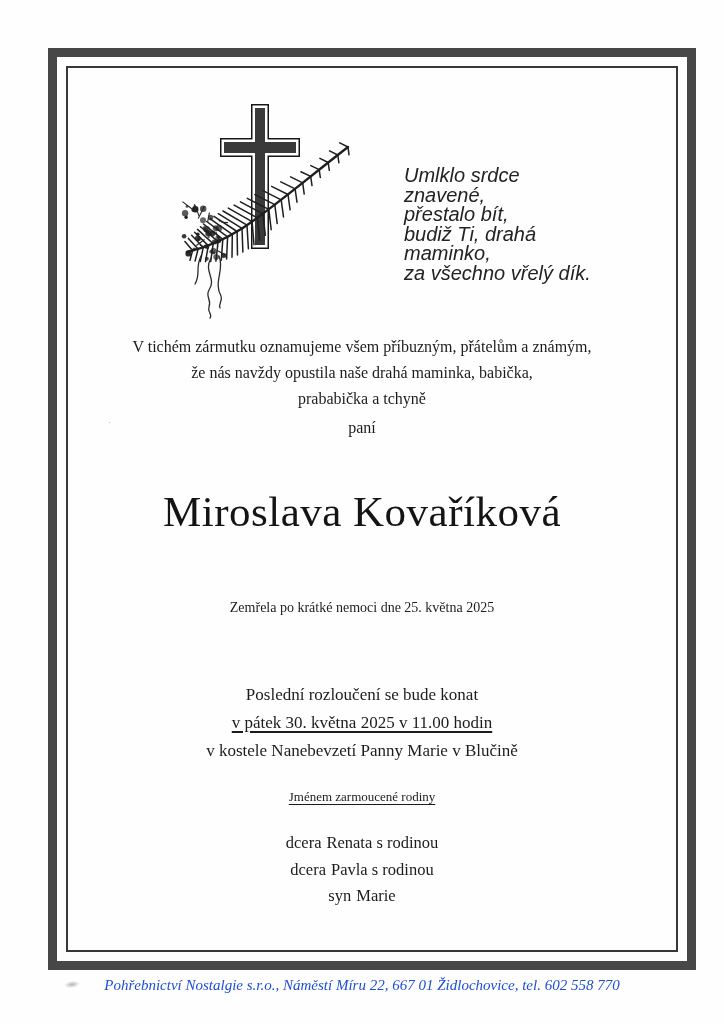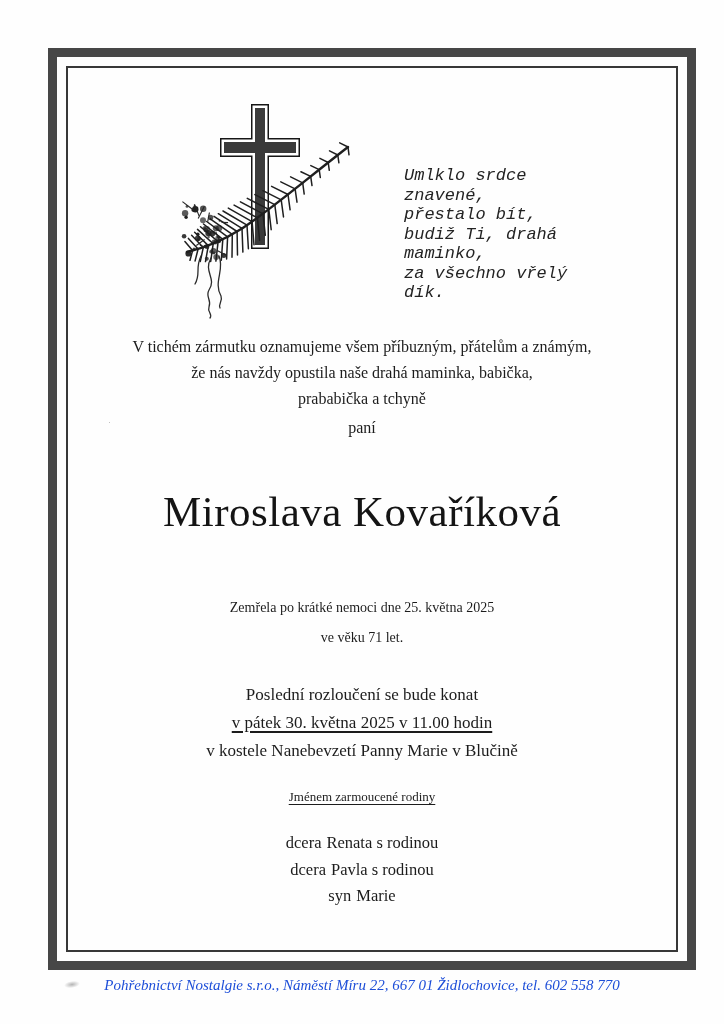--- a/index.html
+++ b/index.html
@@ -21,23 +21,23 @@
     border: 2px solid #383838;
   }
 
   .illustration {
     position: absolute; left: 165px; top: 90px; width: 210px; height: 230px;
   }
   .illustration svg { width: 100%; height: 100%; display: block; }
 
   .verse {
     position: absolute; left: 404px; top: 166px; width: 190px;
-    font-style: italic; font-size: 17px; line-height: 19.5px;
+    font-style: italic; font-size: 20px; line-height: 19.5px;
     color: #232323; text-align: left;
-    font-family: Liberation Mono, monospace;
+    font-family: Liberation Sans, sans-serif;
   }
 
   .centerblock { position: absolute; left: 70px; right: 70px; text-align: center; }
 
   .announcement { top: 334px; font-size: 16px; line-height: 26px; }
   .salutation   { top: 419px; font-size: 16px; }
 
   .deceased-name {
     top: 486px; font-size: 43px; font-weight: normal; color: #141414;
     letter-spacing: 0.5px; line-height: 52px;
@@ -222,21 +222,20 @@
     <div>že nás navždy opustila naše drahá maminka, babička,</div>
     <div>prababička a tchyně</div>
   </div>
 
   <div class="centerblock salutation">paní</div>
 
   <div class="centerblock deceased-name">Miroslava Kovaříková</div>
 
   <div class="centerblock death-info">
     <div>Zemřela po krátké nemoci dne 25. května 2025</div>
-    <div>ve věku 71 let.</div>
   </div>
 
   <div class="centerblock funeral">
     <div>Poslední rozloučení se bude konat</div>
     <div class="emph">v pátek 30. května 2025 v 11.00 hodin</div>
     <div>v kostele Nanebevzetí Panny Marie v Blučině</div>
   </div>
 
   <div class="centerblock family-heading">Jménem zarmoucené rodiny</div>
 

